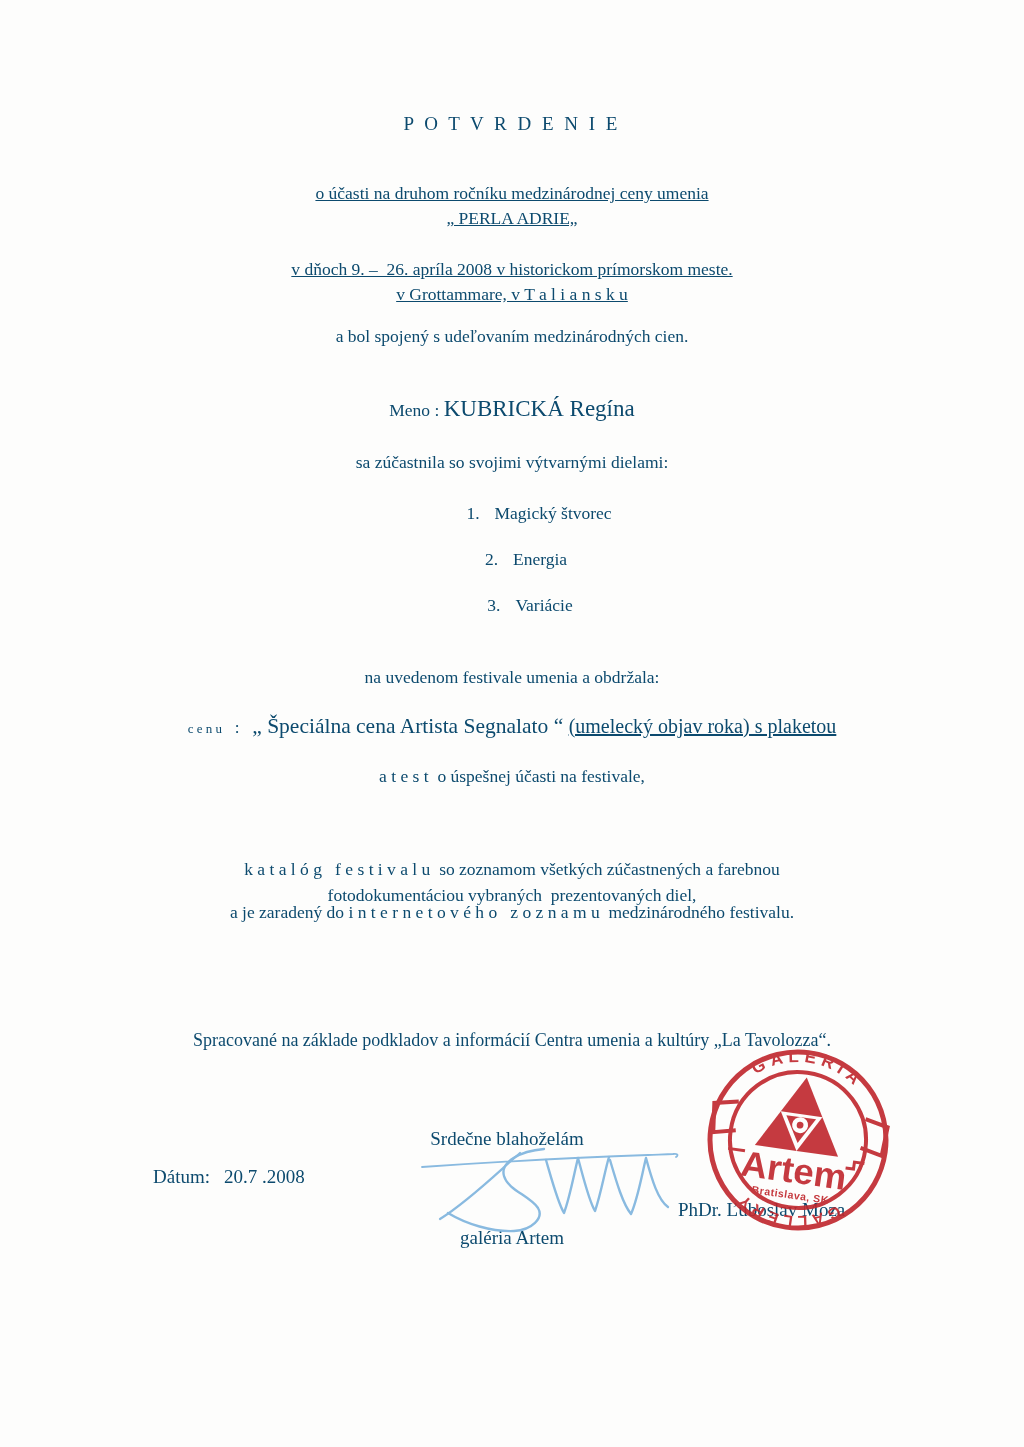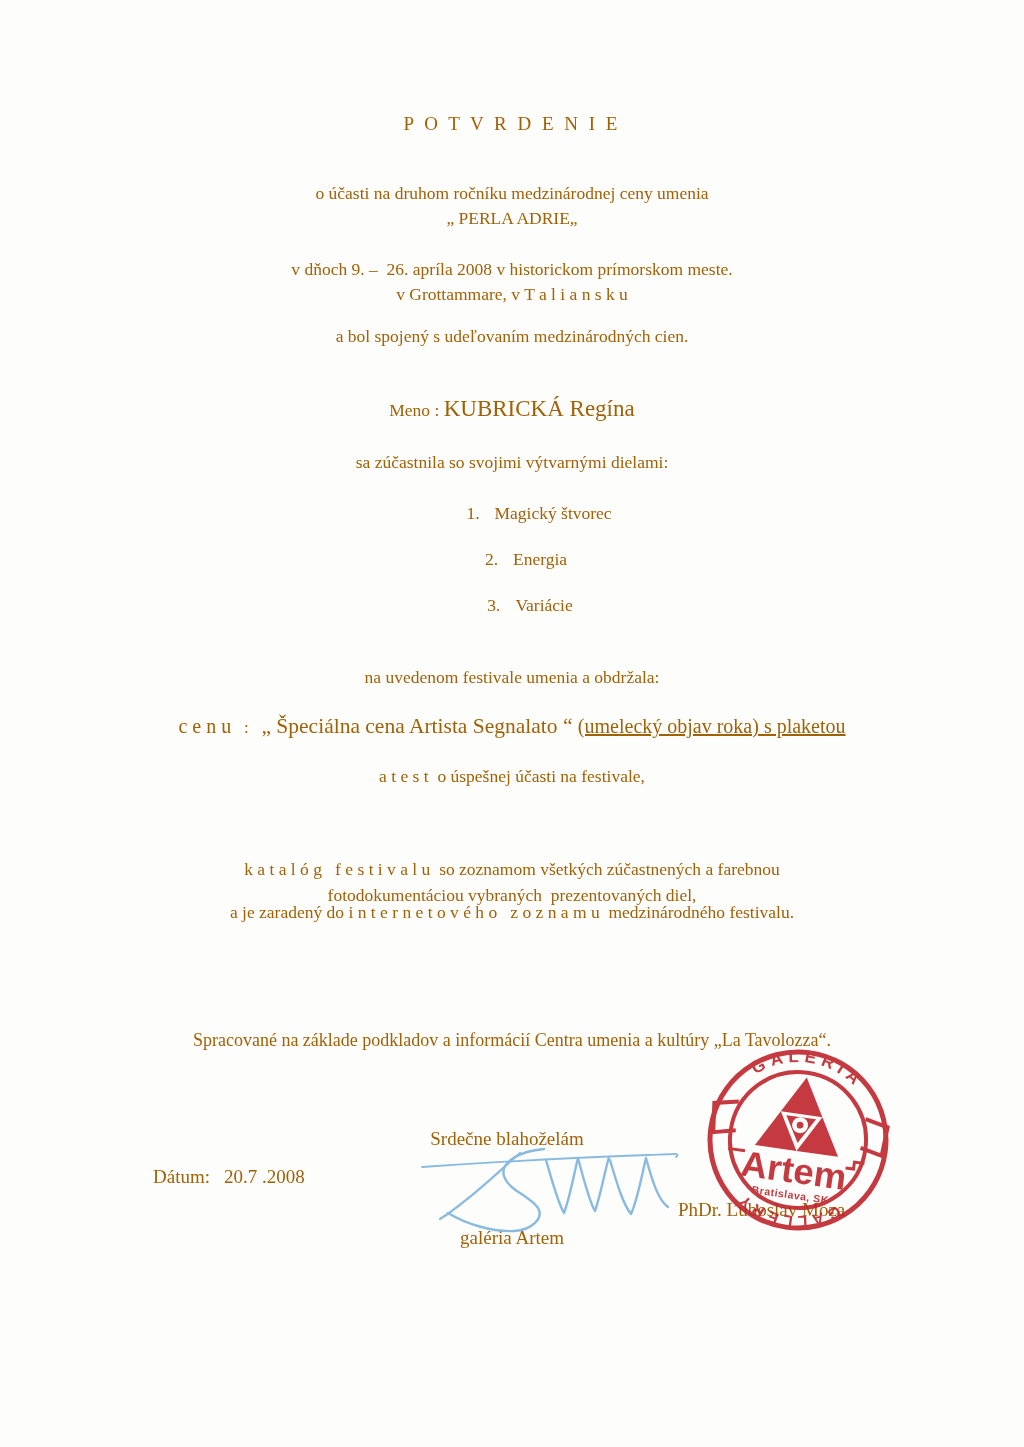--- a/index.html
+++ b/index.html
@@ -4,29 +4,29 @@
 <style>
   html,body{margin:0;padding:0;}
   body{background:#e8e8e8;}
   .page{
     position:relative;
     width:1024px;height:1447px;
     margin:0 auto;
     background:#fdfdfc;
     overflow:hidden;
     font-family:"Liberation Serif","DejaVu Serif",serif;
-    color:#a16207;
+    color:#0c4a6e;
   }
   .txt{position:absolute;white-space:pre-wrap;line-height:1.22;}
   .cline{position:absolute;left:0;width:1024px;text-align:center;white-space:pre-wrap;line-height:1.22;}
   .body-fs{font-size:17.5px;}
   .title{font-size:19px;letter-spacing:3px;}
-  .intro{line-height:25.3px;}
+  .intro{line-height:25.3px;text-decoration:underline;}
   .name-value{font-size:23px;}
-  .award-label{font-size:20px;}
+  .award-label{font-size:13px;}
   .award-sep{font-size:17px;}
   .award-name{font-size:21.5px;}
   .award-suffix{font-size:20px;text-decoration:underline;}
   .footer-fs{font-size:18px;}
   .sig-fs{font-size:19px;}
   .artwork-num{margin-right:15px;}
   .stamp-wrap{
     position:absolute;left:704px;top:1046px;width:188px;height:188px;
     transform:rotate(8deg);
     opacity:.9;

